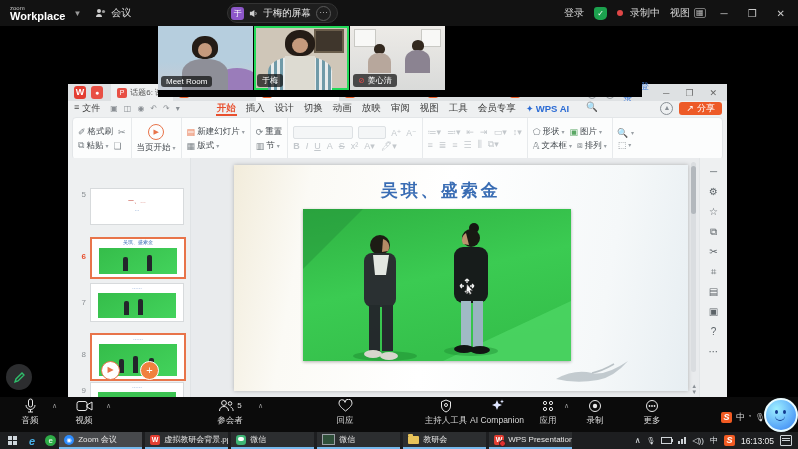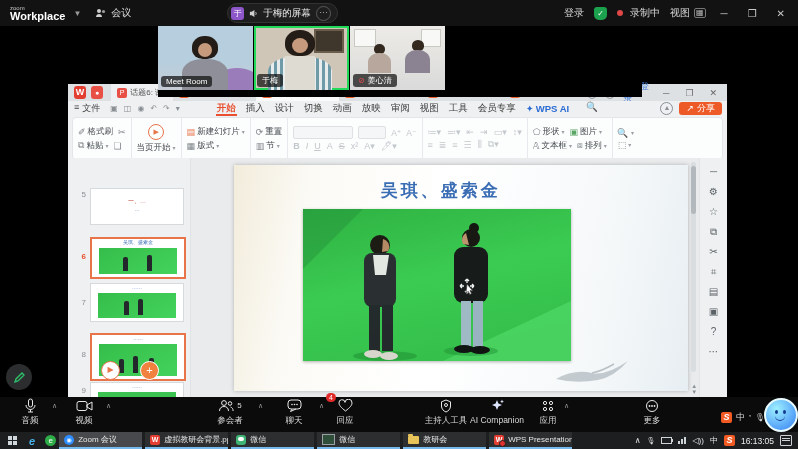--- a/index.html
+++ b/index.html
@@ -633,34 +633,20 @@
           <circle cx="6" cy="4" r="2.4" stroke="#e8e8e8" fill="none"></circle>
           <path d="M1.5 12c0-3 2-4.5 4.5-4.5S10.5 9 10.5 12" stroke="#e8e8e8" fill="none"></path>
           <circle cx="12" cy="4.5" r="1.8" stroke="#e8e8e8" fill="none"></circle>
           <path d="M12.5 8c1.6.4 2.6 1.8 2.6 4" stroke="#e8e8e8" fill="none"></path>
         </svg>
         <span class="cnt">5</span>
       </div>
     <div class="lb">参会者</div>
     <span class="chev" style="right:2px;">∧</span>
   </div>
-  <div class="zbtn" style="left:294px;">
-    <div class="ic" style="position:relative;">
-        <svg width="15" height="13" viewBox="0 0 15 13">
-          <rect x="1" y="1" width="13" height="9" rx="3" stroke="#e8e8e8" fill="none"></rect>
-          <path d="M5 10l-1.5 2.5L9 10" stroke="#e8e8e8" fill="none"></path>
-          <circle cx="5" cy="5.5" r="0.8" fill="#e8e8e8"></circle>
-          <circle cx="7.5" cy="5.5" r="0.8" fill="#e8e8e8"></circle>
-          <circle cx="10" cy="5.5" r="0.8" fill="#e8e8e8"></circle>
-        </svg>
-        <span class="redbadge">4</span>
-      </div>
-    <div class="lb">聊天</div>
-    <span class="chev" style="right:5px;">∧</span>
-  </div>
   <div class="zbtn" style="left:345px;">
     <div class="ic">
         <svg width="15" height="13" viewBox="0 0 15 13">
           <path d="M7.5 12C3 8.5 1 6.3 1 4a3 3 0 0 1 6-.6A3 3 0 0 1 14 4c0 2.3-2 4.5-6.5 8z" stroke="#e8e8e8" fill="none"></path>
         </svg>
       </div>
     <div class="lb">回应</div>
   </div>
   <div class="zbtn" style="left:446px;width:80px;">
     <div class="ic">
@@ -684,20 +670,29 @@
     <div class="ic">
         <svg width="14" height="14" viewBox="0 0 14 14">
           <circle cx="4" cy="4" r="1.6" stroke="#e8e8e8" fill="none"></circle>
           <circle cx="10" cy="4" r="1.6" stroke="#e8e8e8" fill="none"></circle>
           <circle cx="4" cy="10" r="1.6" stroke="#e8e8e8" fill="none"></circle>
           <circle cx="10" cy="10" r="1.6" stroke="#e8e8e8" fill="none"></circle>
         </svg>
       </div>
     <div class="lb">应用</div>
     <span class="chev" style="right:14px;">∧</span>
+  </div>
+  <div class="zbtn" style="left:595px;">
+    <div class="ic">
+        <svg width="14" height="14" viewBox="0 0 14 14">
+          <circle cx="7" cy="7" r="5.5" stroke="#e8e8e8" fill="none"></circle>
+          <circle cx="7" cy="7" r="2.2" fill="#e8e8e8"></circle>
+        </svg>
+      </div>
+    <div class="lb">录制</div>
   </div>
   <div class="zbtn" style="left:652px;">
     <div class="ic">
         <svg width="14" height="14" viewBox="0 0 14 14">
           <circle cx="7" cy="7" r="5.5" stroke="#e8e8e8" fill="none"></circle>
           <circle cx="4.5" cy="7" r="0.9" fill="#e8e8e8"></circle>
           <circle cx="7" cy="7" r="0.9" fill="#e8e8e8"></circle>
           <circle cx="9.5" cy="7" r="0.9" fill="#e8e8e8"></circle>
         </svg>
       </div>

